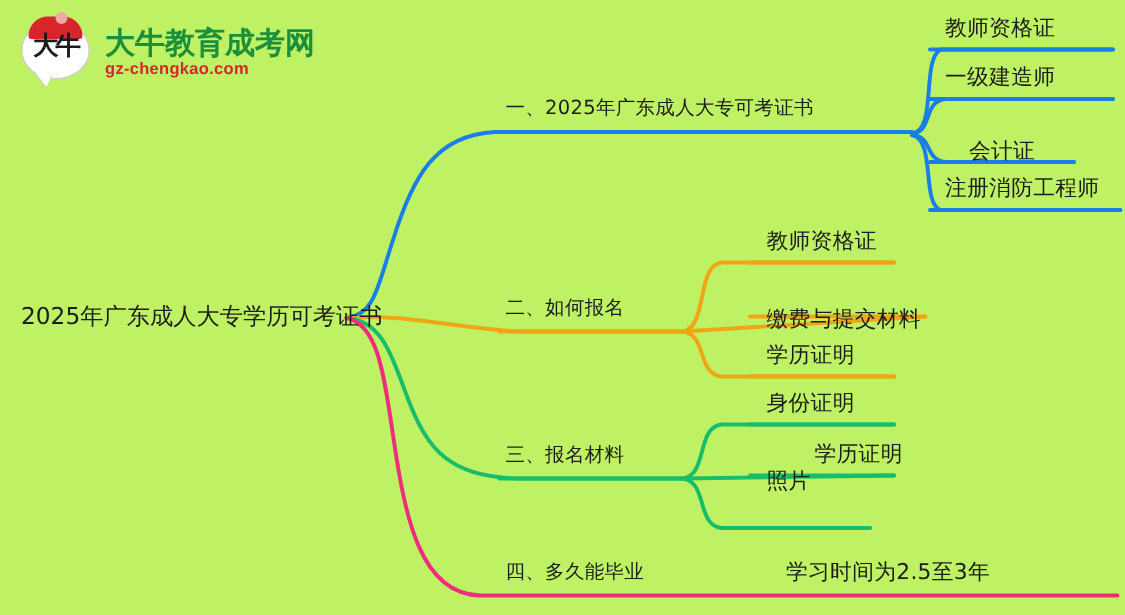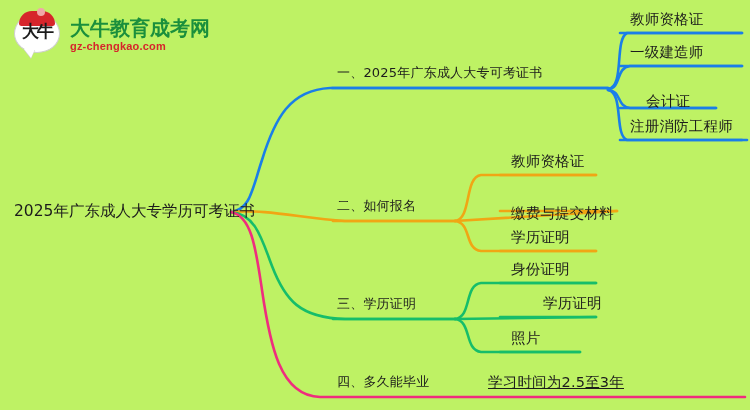--- a/index.html
+++ b/index.html
@@ -195,31 +195,31 @@
     <div id="logo-text">
       <div id="logo-title">大牛教育成考网</div>
       <div id="logo-sub">gz-chengkao.com</div>
     </div>
   </div>
 
   <div class="node root">2025年广东成人大专学历可考证书</div>
 
   <div class="node lvl1" style="left:337px; top:66px;">一、2025年广东成人大专可考证书</div>
   <div class="node lvl1" style="left:337px; top:199px;text-align:right;">二、如何报名</div>
-  <div class="node lvl1" style="left:337px; top:297px;">三、学历证明</div>
+  <div class="node lvl1" style="left:337px; top:297px;">三、报名材料</div>
   <div class="node lvl1" style="left:337px; top:375px;">四、多久能毕业</div>
 
   <div class="node leaf" style="left:630px; top:12px;">教师资格证</div>
   <div class="node leaf" style="left:630px; top:45px;">一级建造师</div>
   <div class="node leaf" style="left:630px; top:94px;margin-left:16px;">会计证</div>
   <div class="node leaf" style="left:630px; top:119px;">注册消防工程师</div>
 
   <div class="node leaf" style="left:511px; top:154px;">教师资格证</div>
   <div class="node leaf" style="left:511px; top:206px;">缴费与提交材料</div>
   <div class="node leaf" style="left:511px; top:230px;">学历证明</div>
 
   <div class="node leaf" style="left:511px; top:262px;">身份证明</div>
   <div class="node leaf" style="left:511px; top:296px;margin-left:32px;">学历证明</div>
-  <div class="node leaf" style="left:511px; top:331px;">照片</div>
-
-  <div class="node leaf" style="left:488px; top:375px;text-decoration:underline;">学习时间为2.5至3年</div>
+  <div class="node leaf" style="left:511px; top:314px;">照片</div>
+
+  <div class="node leaf" style="left:524px; top:375px;">学习时间为2.5至3年</div>
 
 </div>
 
 </body></html>

